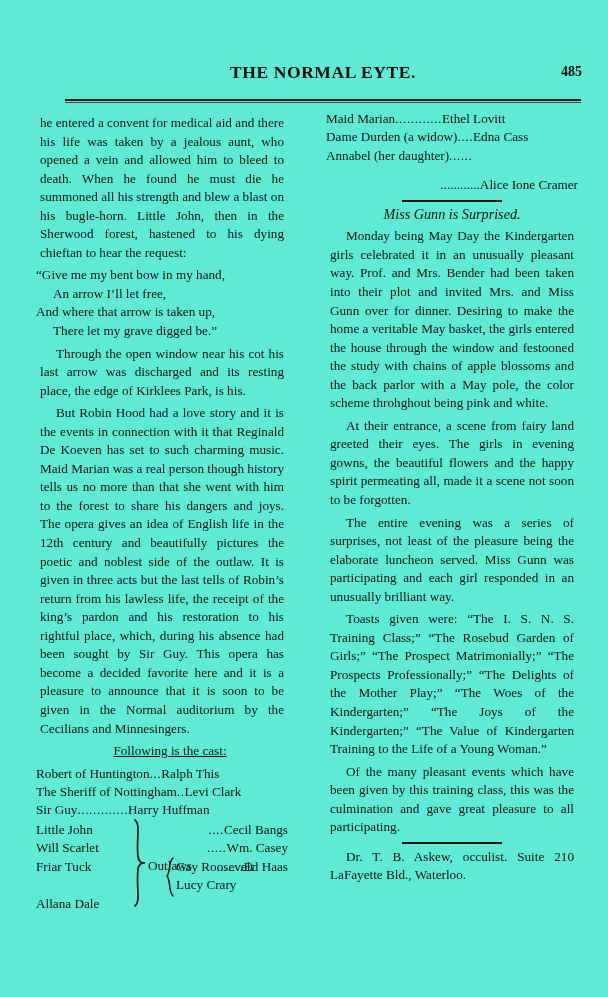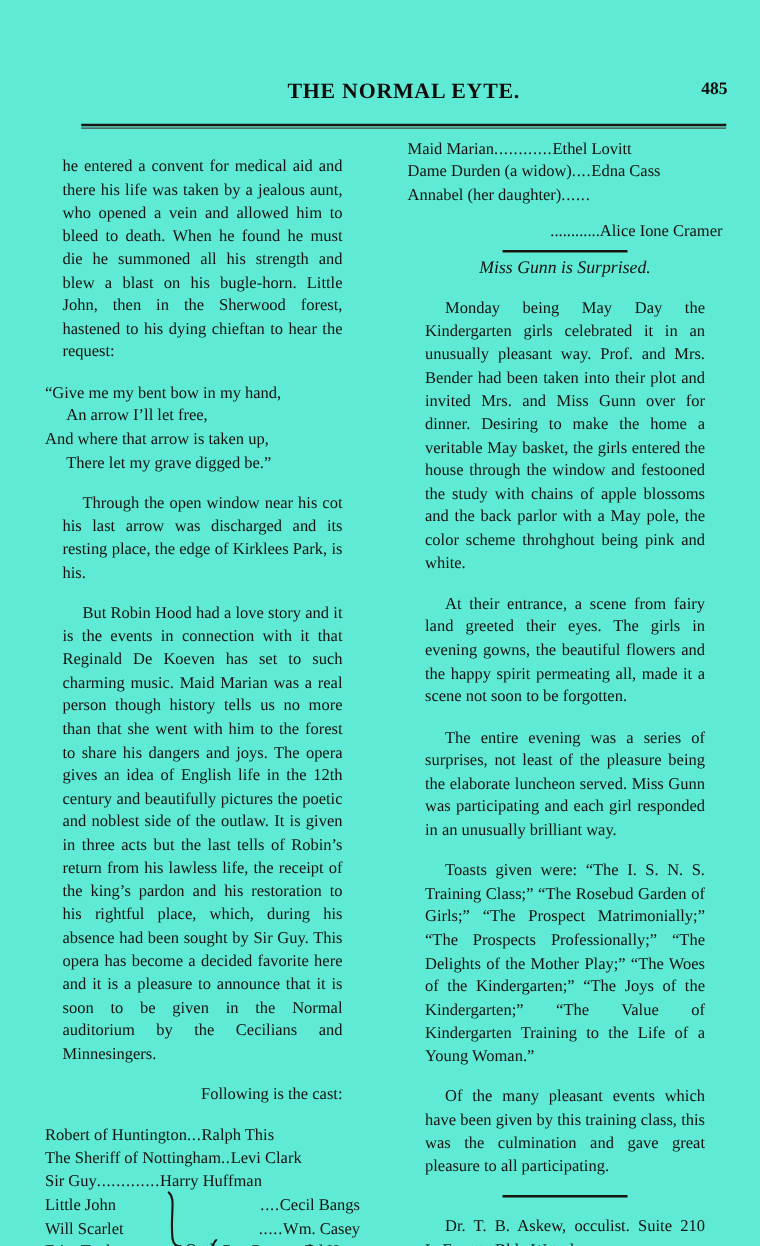--- a/index.html
+++ b/index.html
@@ -77,28 +77,28 @@
     position: absolute;
     top: 0;
     width: 252px;
     font-size: 13.2px;
     line-height: 18.55px;
   }
   .col-left  { left: 0px; }
   .col-right { left: 290px; }
 
   .col p {
-    margin: 14px;
+    margin: 4px;
     text-align: justify;
     text-justify: inter-word;
     text-indent: 16px;
     hyphens: manual;
   }
   .col p.noindent { text-indent: 0; }
-  .col p.lastline-left { text-align: right; }
+  .col p.lastline-left { text-align: center; text-decoration: underline; }
 
   
   .verse {
     margin: 0;
   }
   .verse .vline {
     white-space: nowrap;
     text-indent: 0;
     text-align: left;
   }

